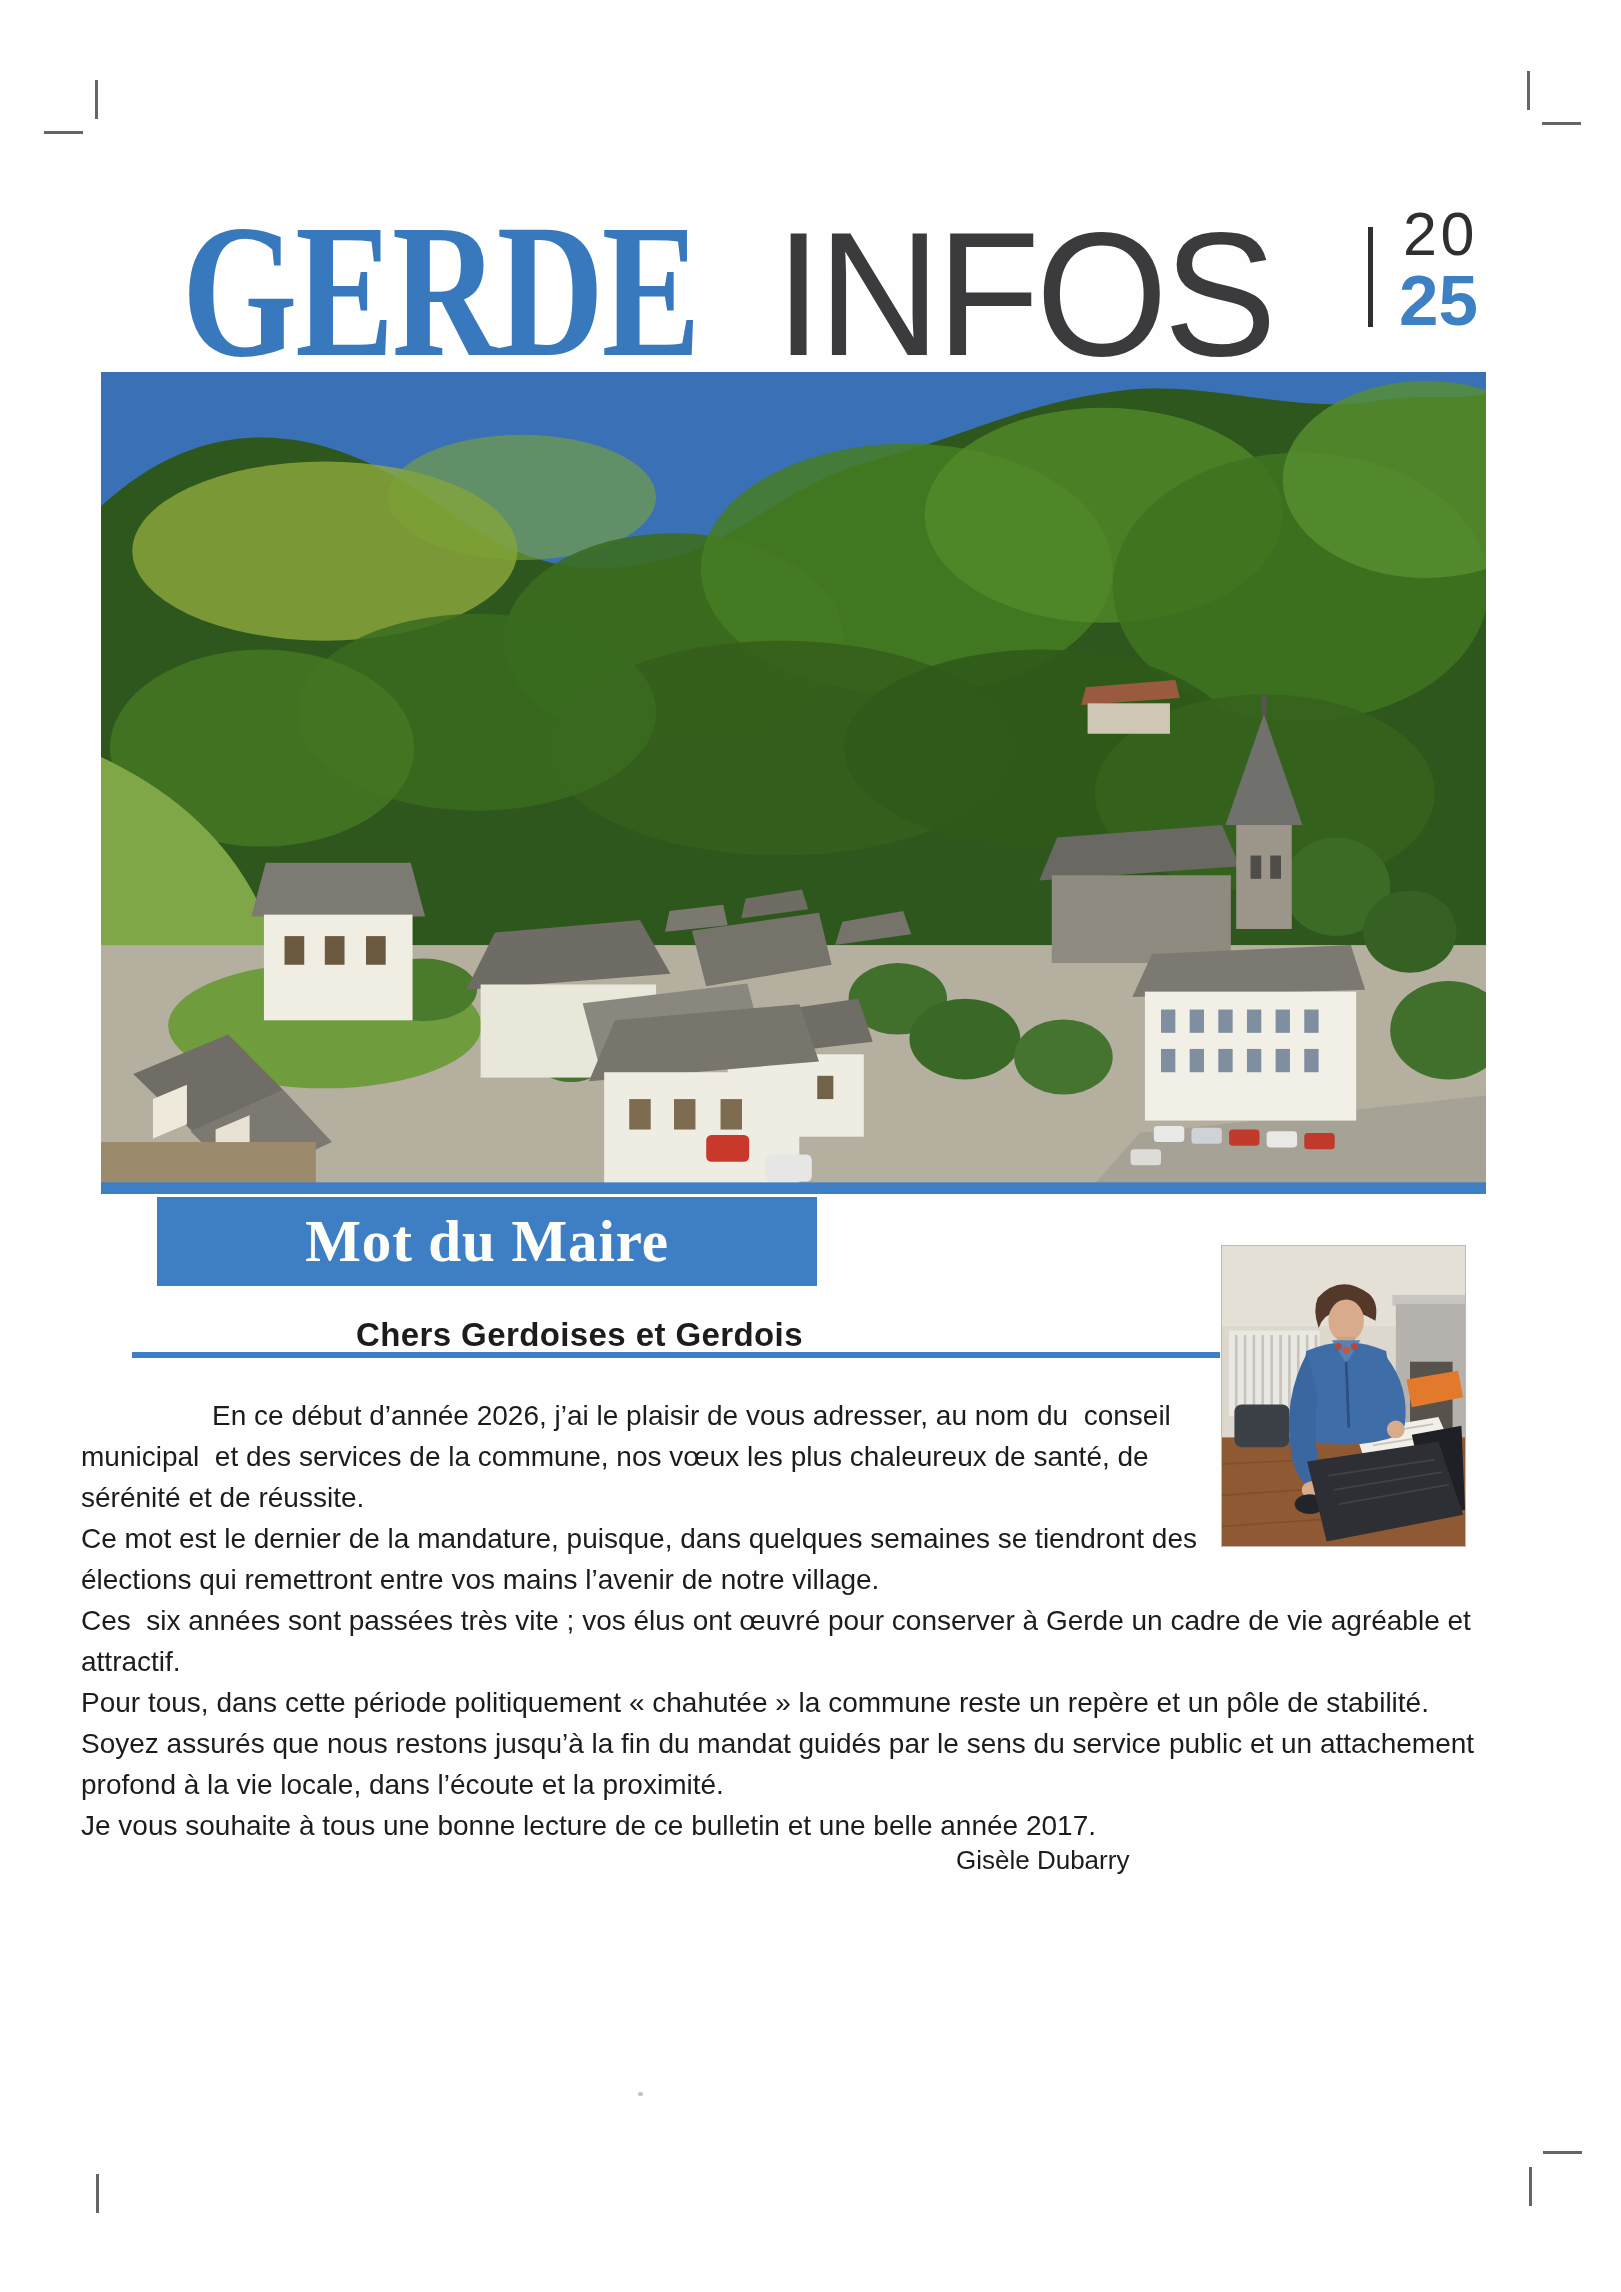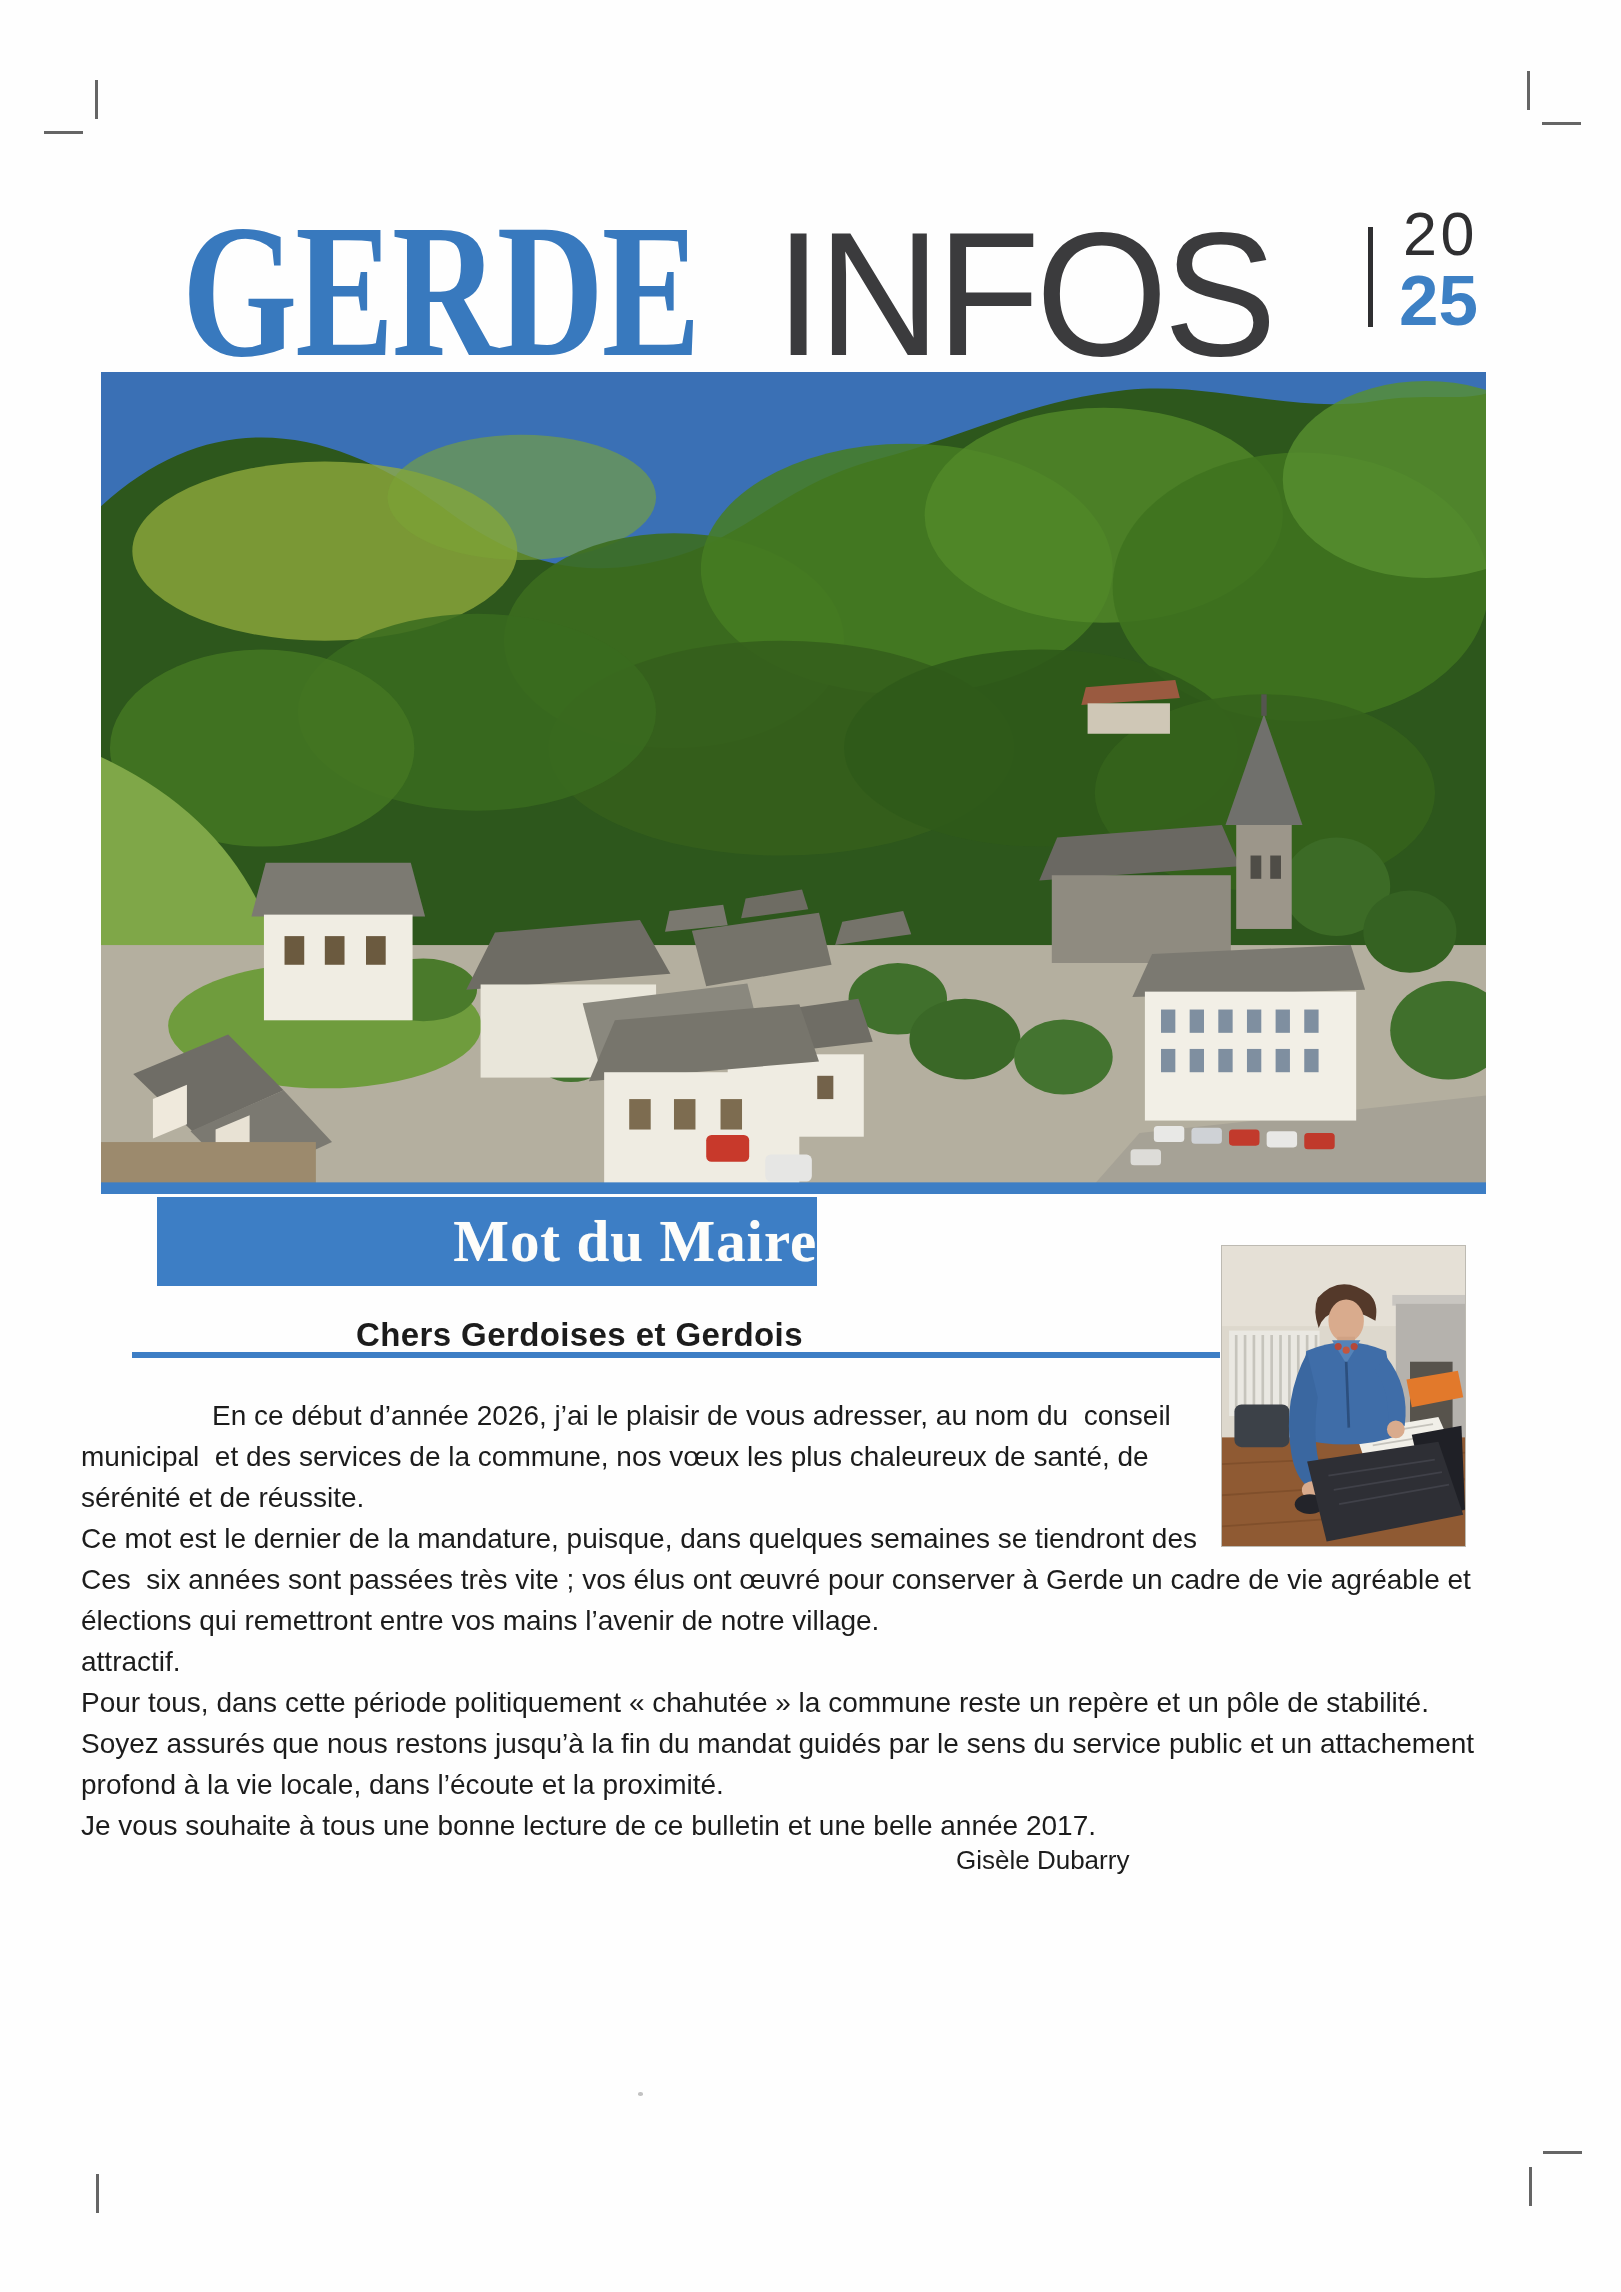--- a/index.html
+++ b/index.html
@@ -60,21 +60,21 @@
   }
   .mayor-photo{
     position:absolute;left:1221px;top:1245px;width:245px;height:302px;
     display:block;border:0.9px solid #bdbab2;box-sizing:border-box;
   }
 
   
   .banner{
     position:absolute;left:157px;top:1197px;width:660px;height:89px;
     background:#3d7ec5;
-    display:flex;align-items:center;justify-content:flex-end;
+    display:flex;align-items:center;justify-content:center;
   }
   .banner-label{
     font-family:"Liberation Serif",serif;font-weight:bold;
     font-size:59px;color:#fdfdfa;letter-spacing:0.9px;white-space:pre;
     text-shadow:0 0 0.9px rgba(255,255,255,.4);
   }
   .greeting{
     position:absolute;left:356px;top:1316px;
     font-size:33px;font-weight:700;color:#1c1c1c;
     letter-spacing:0.4px;white-space:pre;
@@ -291,22 +291,22 @@
         <line x1="126" y1="274" x2="248" y2="254"></line>
       <line x1="132" y1="290" x2="256" y2="268"></line>
     </g>
   </svg>
 
   <div class="letter">
     <div class="line indent">En ce début d’année 2026, j’ai le plaisir de vous adresser, au nom du  conseil</div>
     <div class="line">municipal  et des services de la commune, nos vœux les plus chaleureux de santé, de</div>
     <div class="line">sérénité et de réussite.</div>
     <div class="line">Ce mot est le dernier de la mandature, puisque, dans quelques semaines se tiendront des</div>
+    <div class="line">élections qui remettront entre vos mains l’avenir de notre village.</div>
     <div class="line">Ces  six années sont passées très vite ; vos élus ont œuvré pour conserver à Gerde un cadre de vie agréable et</div>
-    <div class="line">élections qui remettront entre vos mains l’avenir de notre village.</div>
     <div class="line">attractif.</div>
     <div class="line">Pour tous, dans cette période politiquement « chahutée » la commune reste un repère et un pôle de stabilité.</div>
     <div class="line">Soyez assurés que nous restons jusqu’à la fin du mandat guidés par le sens du service public et un attachement</div>
     <div class="line">profond à la vie locale, dans l’écoute et la proximité.</div>
     <div class="line">Je vous souhaite à tous une bonne lecture de ce bulletin et une belle année 2017.</div>
   </div>
 
   <div class="signature">Gisèle Dubarry</div>
 
 </div>

